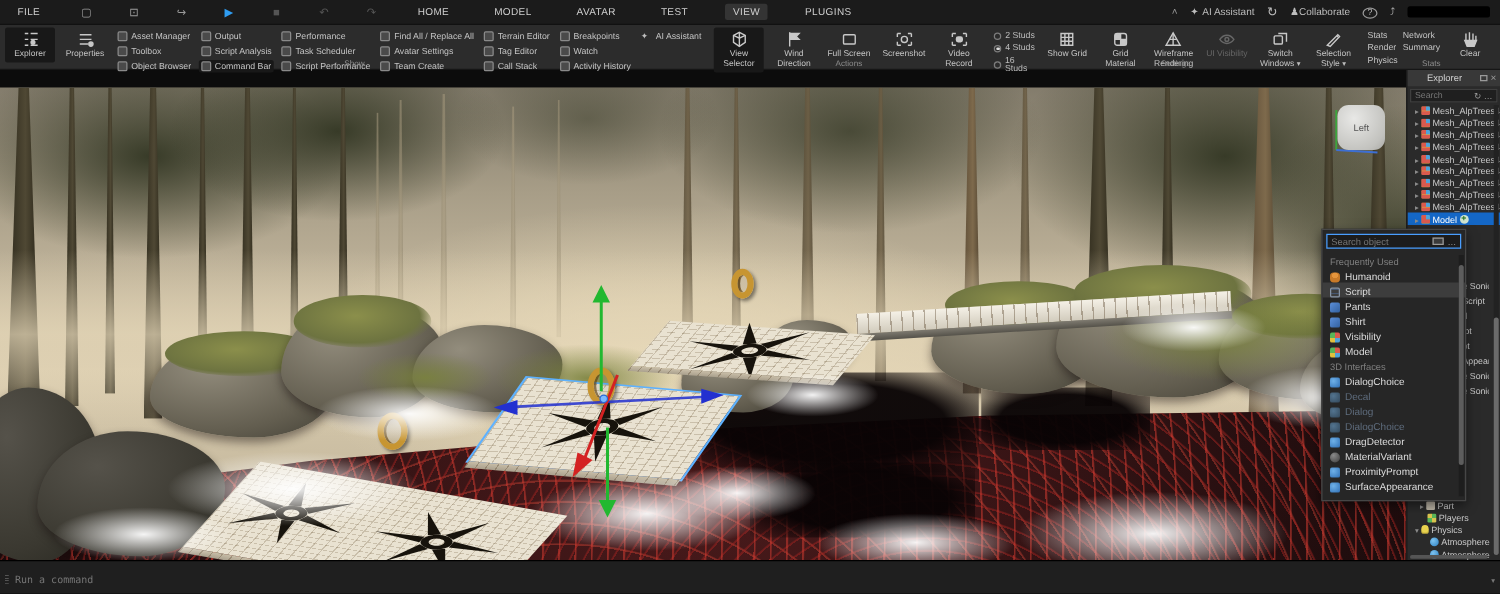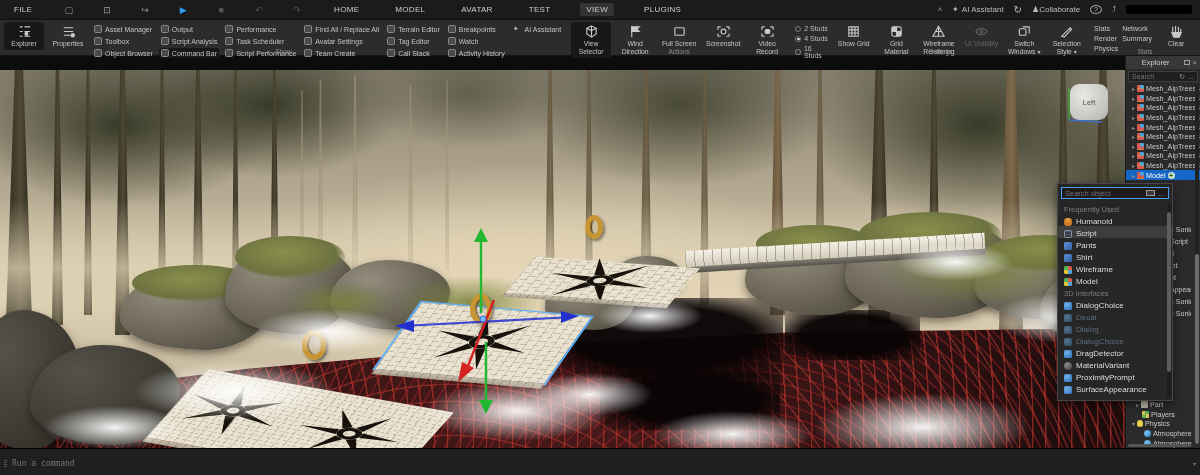--- a/index.html
+++ b/index.html
@@ -669,21 +669,21 @@
     <div class="irow">
         <span class="iico cloth"></span>
         <span>Pants</span>
       </div>
     <div class="irow">
         <span class="iico cloth"></span>
         <span>Shirt</span>
       </div>
     <div class="irow">
         <span class="iico multi"></span>
-        <span>Wireframe</span>
+        <span>Visibility</span>
       </div>
     <div class="irow">
         <span class="iico multi"></span>
         <span>Model</span>
       </div>
     <div class="irow header">
         <span>3D Interfaces</span>
       </div>
     <div class="irow">
         <span class="iico blue"></span>

